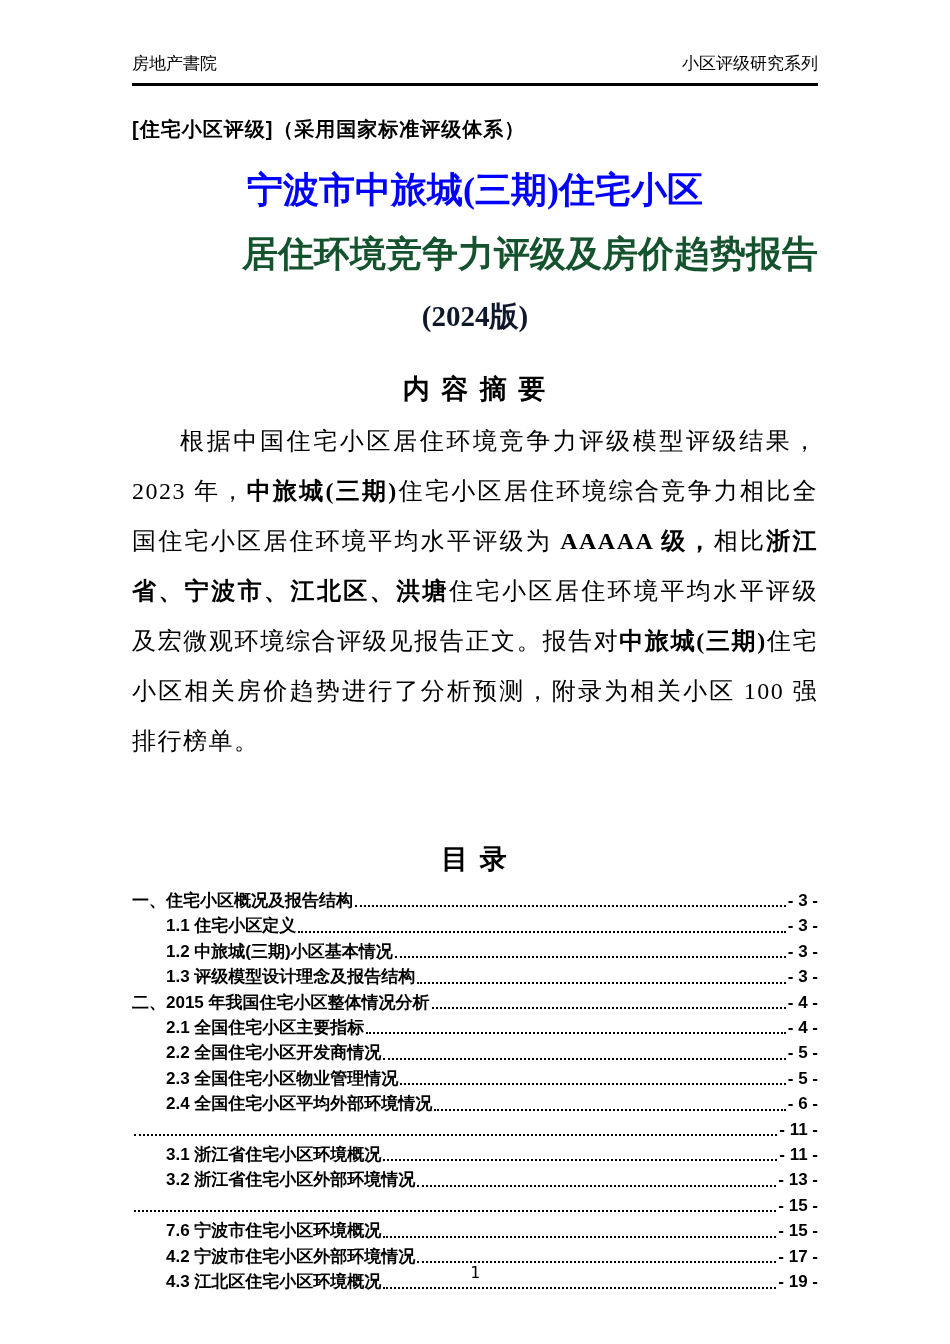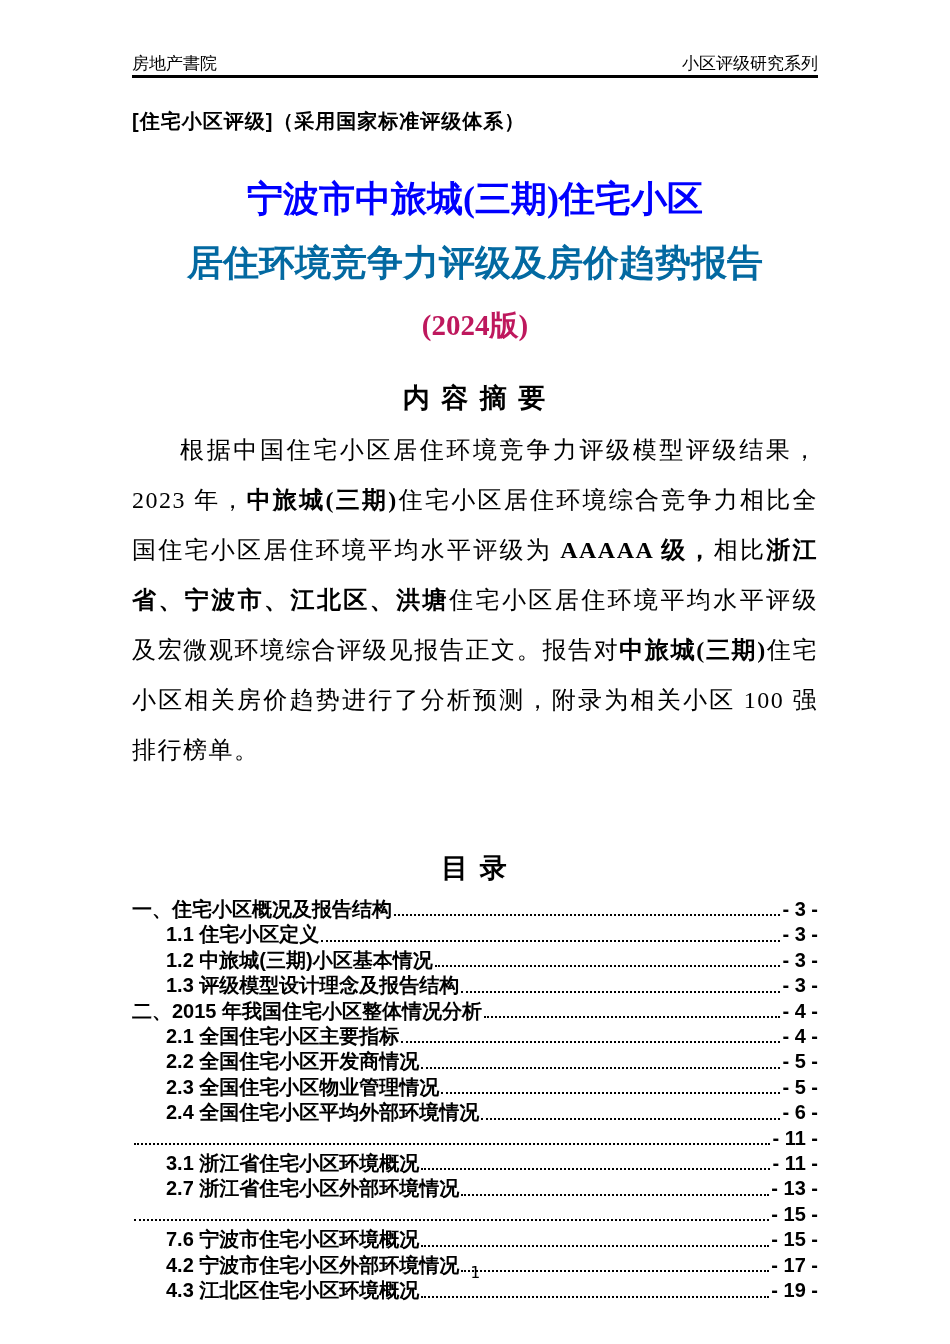--- a/index.html
+++ b/index.html
@@ -10,38 +10,38 @@
     margin: 0 auto;
     background: #ffffff;
     color: #000;
     font-family: "Liberation Serif", "DejaVu Serif", serif;
     overflow: hidden;
   }
   .content { padding: 0 132px; }
 
   .header {
     display: flex; justify-content: space-between; align-items: flex-end;
-    padding-top: 54px; padding-bottom: 1px;
+    padding-top: 54px; padding-bottom: 9px;
     border-bottom: 3px solid #000;
     font-family: "Liberation Sans", "DejaVu Sans", sans-serif;
     font-size: 17px; line-height: 20px;
   }
 
   .subheader {
     margin-top: 30px;
     font-family: "Liberation Sans", "DejaVu Sans", sans-serif;
     font-weight: 700; font-size: 20px; letter-spacing: 1px;
   }
 
   .title-line1, .title-line2 {
     text-align: center; font-weight: 700;
     font-size: 36px; line-height: 44px;
     font-family: "Liberation Serif", "DejaVu Serif", serif;
   }
-  .title-line1 { margin-top: 42px; }
+  .title-line1 { margin-top: 25px; }
   .title-line2 { margin-top: 20px; }
   .title-line3 {
     margin-top: 22px; text-align: center;
     font-weight: 700; font-size: 29px; line-height: 36px;
     font-family: "Liberation Serif", "DejaVu Serif", serif;
   }
 
   .section-heading {
     margin: 0; text-align: center;
     font-family: "Liberation Sans", "DejaVu Sans", sans-serif;
@@ -57,21 +57,21 @@
     text-align: justify;
     text-indent: 48px;
   }
   .summary-text b { font-weight: 700; }
 
   .toc-heading { margin-top: 76px; }
 
   .toc { margin-top: 12px; font-family: "Liberation Sans", "DejaVu Sans", sans-serif; }
   .toc-row {
     display: flex; align-items: flex-start;
-    font-size: 20px; line-height: 25.4px;
+    font-size: 17px; line-height: 25.4px;
     font-weight: 700; white-space: nowrap;
   }
   .toc-row.level-2 { padding-left: 34px; }
   .toc-label { flex: 0 0 auto; }
   .toc-dots { flex: 1 1 auto; position: relative; min-width: 16px; align-self: stretch; }
   .toc-dots::after {
     content: ""; position: absolute; left: 2px; right: 2px; bottom: 6px;
     border-bottom: 2.2px dotted #000;
   }
   .toc-page { flex: 0 0 auto; font-weight: 700; }
@@ -89,22 +89,22 @@
   <div class="content">
 
     <div class="header">
       <span>房地产書院</span>
       <span>小区评级研究系列</span>
     </div>
 
     <div class="subheader">[住宅小区评级]（采用国家标准评级体系）</div>
 
     <div class="title-line1 title-blue" style="color: rgb(0, 0, 255);">宁波市中旅城(三期)住宅小区</div>
-    <div class="title-line2 title-blue" style="color: #0369a1;">居住环境竞争力评级及房价趋势报告</div>
-    <div class="title-line3 title-blue" style="color: #be185d;">(2024版)</div>
+    <div class="title-line2 title-blue" style="color: #14532d; text-align: right;">居住环境竞争力评级及房价趋势报告</div>
+    <div class="title-line3 title-blue" style="color: #0f172a;">(2024版)</div>
 
     <h2 class="section-heading summary-heading">内 容 摘 要</h2>
 
     <p class="summary-text" id="summary-paragraph"><span>根据中国住宅小区居住环境竞争力评级模型评级结果，2023 年，</span><b>中旅城(三期)</b><span>住宅小区居住环境综合竞争力相比全国住宅小区居住环境平均水平评级为 </span><b>AAAAA 级，</b><span>相比</span><b>浙江省、宁波市、江北区、洪塘</b><span>住宅小区居住环境平均水平评级及宏微观环境综合评级见报告正文。报告对</span><b>中旅城(三期)</b><span>住宅小区相关房价趋势进行了分析预测，附录为相关小区 100 强排行榜单。</span></p>
 
     <h2 class="section-heading toc-heading">目 录</h2>
 
     <div class="toc" id="toc-list">
         <div class="toc-row level-1">
     <span class="toc-label">一、住宅小区概况及报告结构</span>
@@ -154,21 +154,21 @@
         <div class="toc-row level-1">
     <span class="toc-dots"></span>
     <span class="toc-page">- 11 -</span>
   </div>
         <div class="toc-row level-2">
     <span class="toc-label">3.1 浙江省住宅小区环境概况</span>
     <span class="toc-dots"></span>
     <span class="toc-page">- 11 -</span>
   </div>
         <div class="toc-row level-2">
-    <span class="toc-label">2.7 浙江省住宅小区外部环境情况</span>
+    <span class="toc-label">3.2 浙江省住宅小区外部环境情况</span>
     <span class="toc-dots"></span>
     <span class="toc-page">- 13 -</span>
   </div>
         <div class="toc-row level-1">
     <span class="toc-dots"></span>
     <span class="toc-page">- 15 -</span>
   </div>
         <div class="toc-row level-2">
     <span class="toc-label">7.6 宁波市住宅小区环境概况</span>
     <span class="toc-dots"></span>

